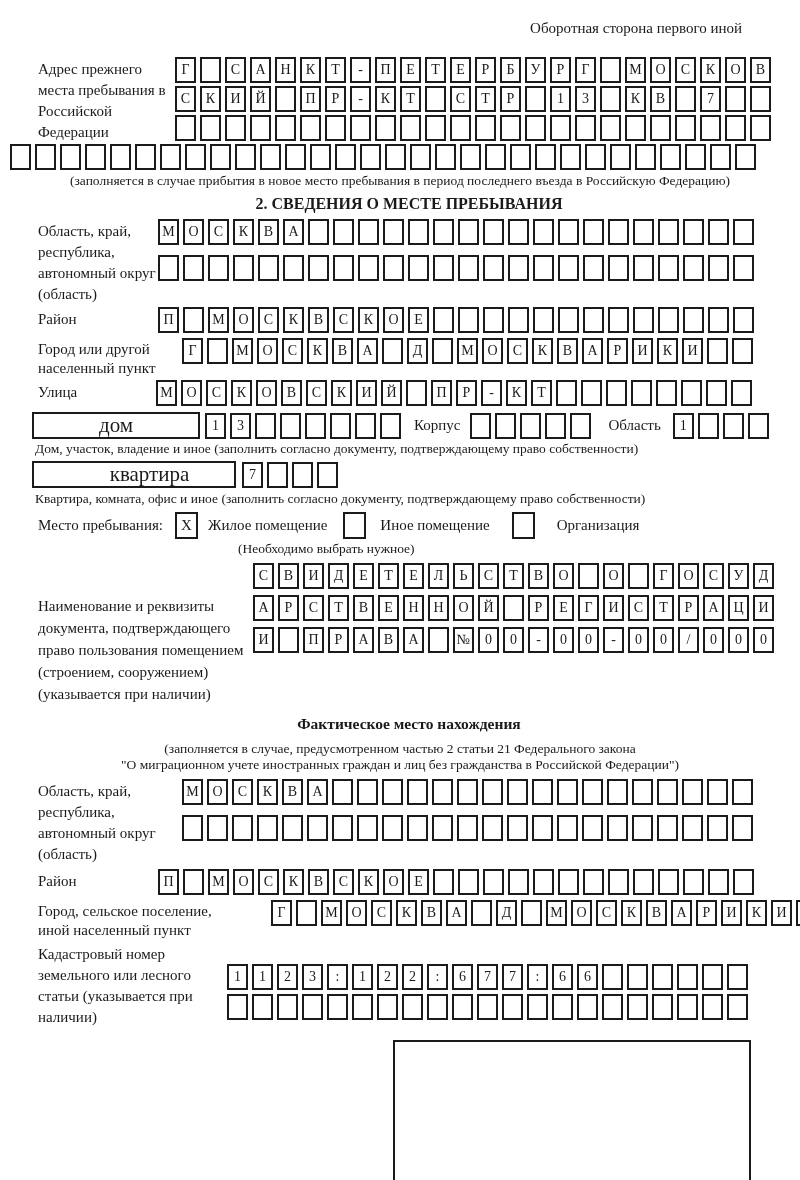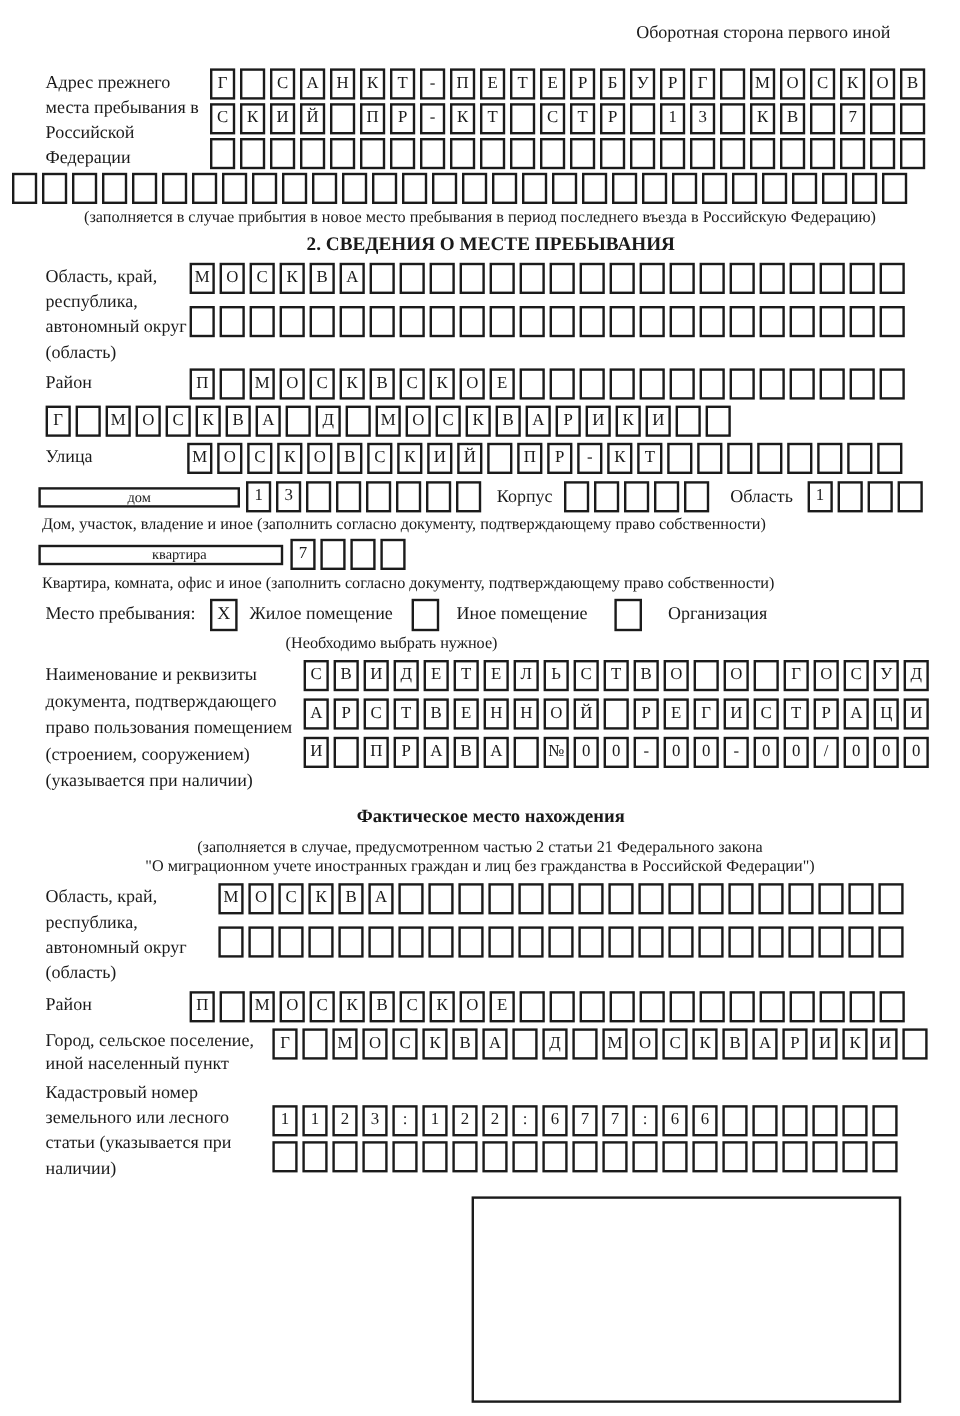--- a/index.html
+++ b/index.html
@@ -20,22 +20,22 @@
   .cell {
     flex:0 0 21px; width:21px; height:26px; box-sizing:border-box;
     border:2px solid #1b1b1b; background:#fff;
     display:flex; align-items:center; justify-content:center;
     font-size:14px; line-height:1;
   }
   .note { font-size:13.5px; }
   .note-center { text-align:center; }
   .section-title { text-align:center; font-weight:bold; font-size:16px;padding-left:18px; }
   .bigbox {
-    box-sizing:border-box; border:2px solid #1b1b1b; height:17px;
-    display:flex; align-items:center; justify-content:center; font-size:12px;
+    box-sizing:border-box; border:2px solid #1b1b1b; height:27px;
+    display:flex; align-items:center; justify-content:center; font-size:21px;
   }
   .inline-row { display:flex; align-items:center; margin-left:32px; }
   .checkbox {
     flex:0 0 23px; width:23px; height:27px; box-sizing:border-box;
     border:2px solid #1b1b1b; display:flex; align-items:center; justify-content:center;
     font-size:15px;
   }
   .stamp-box {
     box-sizing:border-box; border:2px solid #1b1b1b;
     width:358px; height:172px; margin-left:393px; margin-top:12px;
@@ -248,20 +248,21 @@
       <div class="cell"></div>
       <div class="cell"></div>
       <div class="cell"></div>
       <div class="cell"></div>
       <div class="cell"></div>
       <div class="cell"></div>
     </div>
 </div>
 
 <div class="band" style="margin-top:2px;">
+  <div class="label" style="width:144px; line-height:19px;">Город или другой населенный пункт</div>
   <div class="boxrow">
       <div class="cell">Г</div>
       <div class="cell"></div>
       <div class="cell">М</div>
       <div class="cell">О</div>
       <div class="cell">С</div>
       <div class="cell">К</div>
       <div class="cell">В</div>
       <div class="cell">А</div>
       <div class="cell"></div>
@@ -358,21 +359,21 @@
   <div class="checkbox" style="margin-left:12px;">X</div>
   <span style="margin-left:10px;">Жилое помещение</span>
   <div class="checkbox" style="margin-left:16px;"></div>
   <span style="margin-left:14px;">Иное помещение</span>
   <div class="checkbox" style="margin-left:22px;"></div>
   <span style="margin-left:22px;">Организация</span>
 </div>
 <div class="note" style="margin-left:238px; margin-top:2px;">(Необходимо выбрать нужное)</div>
 
 <div class="band" style="margin-top:6px;">
-  <div class="label" style="width:215px; line-height:22px;">Наименование и реквизиты документа, подтверждающего право пользования помещением (строением, сооружением) (указывается при наличии)</div>
+  <div class="label" style="width:215px; line-height:22px;margin-top:30px;">Наименование и реквизиты документа, подтверждающего право пользования помещением (строением, сооружением) (указывается при наличии)</div>
   <div class="rows">
     <div class="boxrow" style="margin-bottom:6px;">
         <div class="cell">С</div>
         <div class="cell">В</div>
         <div class="cell">И</div>
         <div class="cell">Д</div>
         <div class="cell">Е</div>
         <div class="cell">Т</div>
         <div class="cell">Е</div>
         <div class="cell">Л</div>
@@ -522,21 +523,21 @@
       <div class="cell"></div>
       <div class="cell"></div>
       <div class="cell"></div>
       <div class="cell"></div>
       <div class="cell"></div>
       <div class="cell"></div>
       <div class="cell"></div>
     </div>
 </div>
 
-<div class="band" style="margin-top:2px;">
+<div class="band" style="margin-top:2px;gap:44px;">
   <div class="label" style="width:189px; line-height:19px;">Город, сельское поселение, иной населенный пункт</div>
   <div class="boxrow">
       <div class="cell">Г</div>
       <div class="cell"></div>
       <div class="cell">М</div>
       <div class="cell">О</div>
       <div class="cell">С</div>
       <div class="cell">К</div>
       <div class="cell">В</div>
       <div class="cell">А</div>

